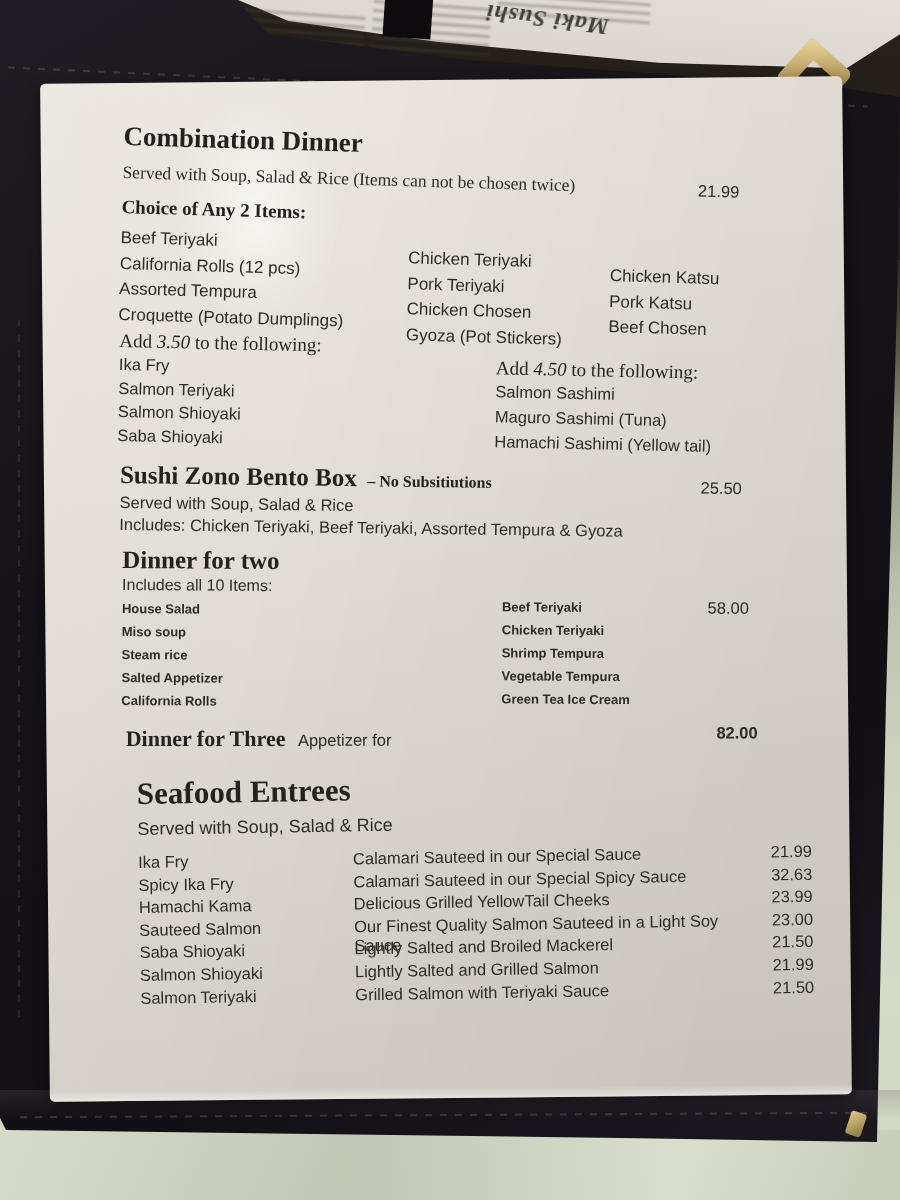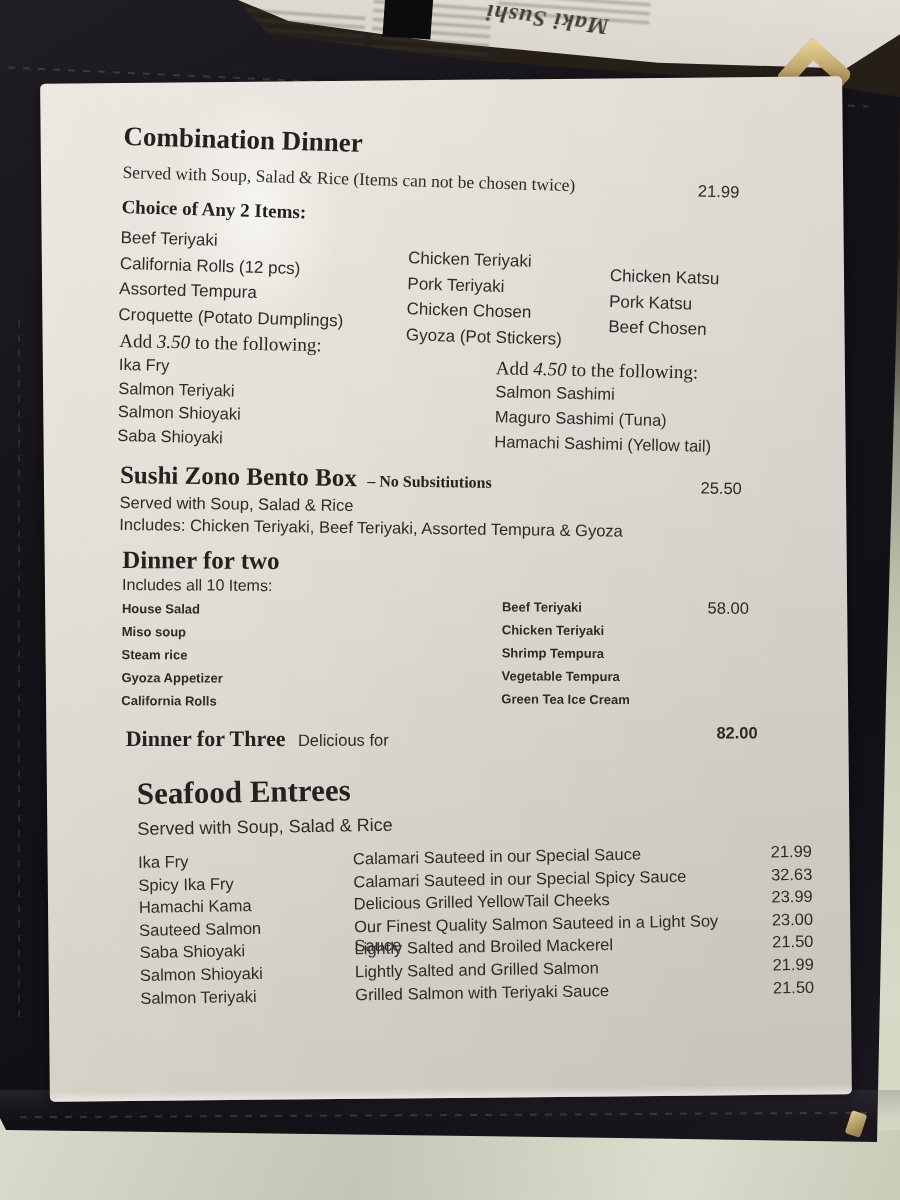--- a/index.html
+++ b/index.html
@@ -167,36 +167,36 @@
     </div>
 
     <div class="sec r09" style="top:0;">
       <div class="abs h1" style="left:85px;top:463px;font-size:25px;">Dinner for two</div>
       <div class="price" style="right:90px;top:471px;margin-top:41px;">58.00</div>
       <div class="abs" style="left:85px;top:493px;font-size:16px;">Includes all 10 Items:</div>
       <div class="abs" style="left:85px;top:518px;">
         <div class="d2item">House Salad</div>
         <div class="d2item">Miso soup</div>
         <div class="d2item">Steam rice</div>
-        <div class="d2item">Gyoza Appetizer</div>
+        <div class="d2item">Salted Appetizer</div>
         <div class="d2item">California Rolls</div>
       </div>
       <div class="abs" style="left:465px;top:514px;">
         <div class="d2item">Beef Teriyaki</div>
         <div class="d2item">Chicken Teriyaki</div>
         <div class="d2item">Shrimp Tempura</div>
         <div class="d2item">Vegetable Tempura</div>
         <div class="d2item">Green Tea Ice Cream</div>
       </div>
     </div>
 
     <div class="sec r05" style="top:0;">
       <div class="abs" style="left:85px;top:643px;">
         <span class="h1" style="font-size:22px;">Dinner for Three</span>
-        <span style="font-size:16.5px;margin-left:8px;">Delicious for</span>
+        <span style="font-size:16.5px;margin-left:8px;">Appetizer for</span>
       </div>
       <div class="price" style="right:85px;top:641px;font-weight:bold;">82.00</div>
     </div>
 
     <div class="sec rn04" style="top:0;height:340px;">
       <div class="abs h1" style="left:85px;top:693px;font-size:31px;">Seafood Entrees</div>
       <div class="abs" style="left:85px;top:736px;font-size:18px;">Served with Soup, Salad &amp; Rice</div>
 
       <div class="sf-rows" style="top:770px;">
         <div class="sf-row">

